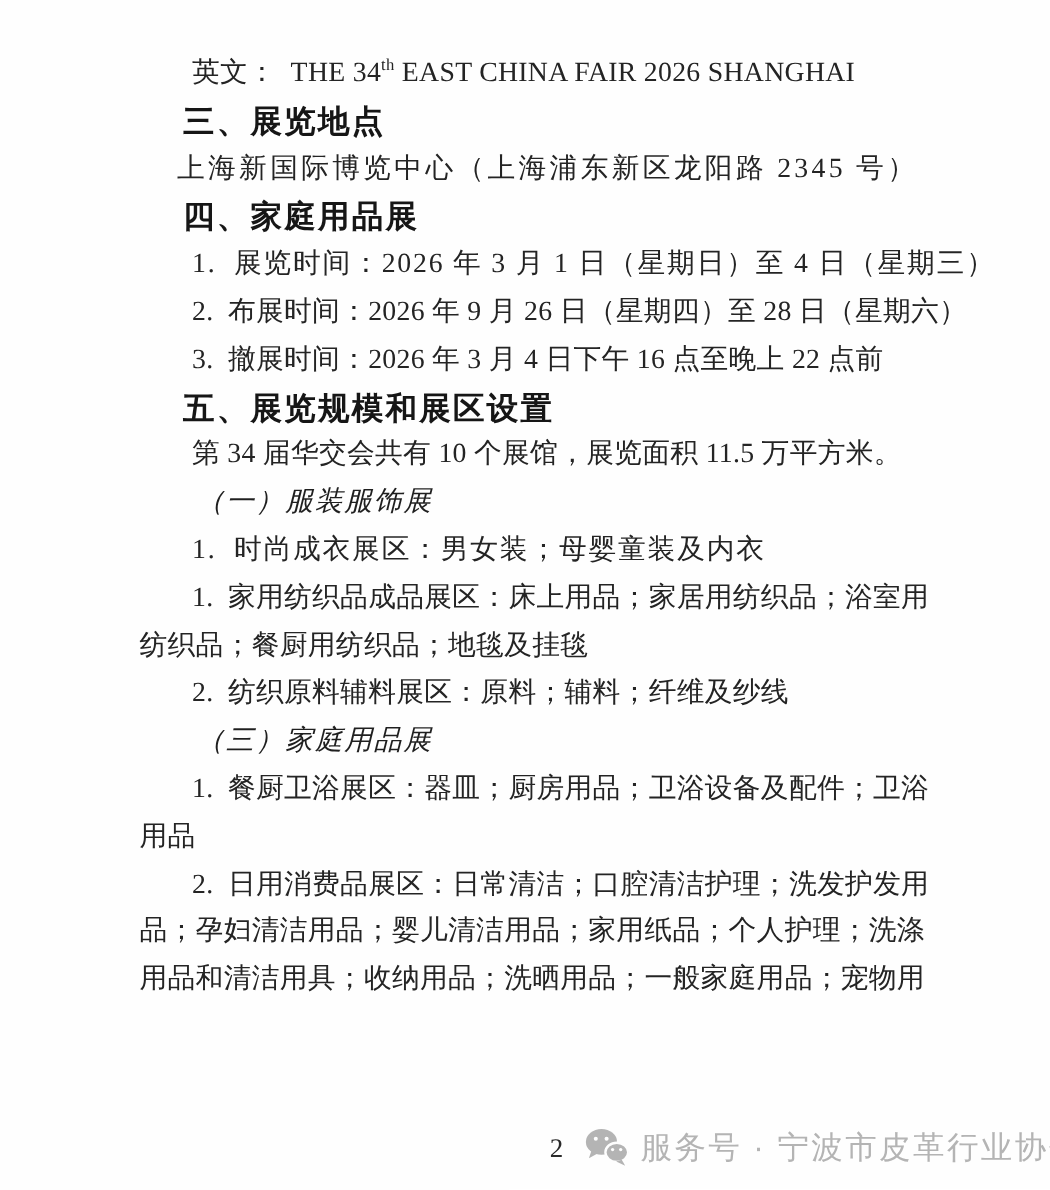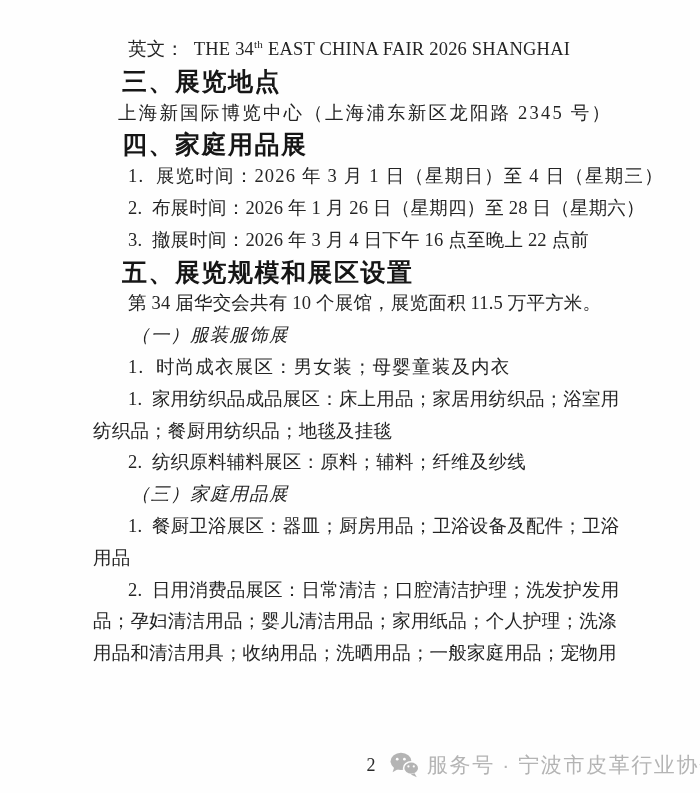--- a/index.html
+++ b/index.html
@@ -20,21 +20,21 @@
     font-size:18.5px;
     letter-spacing:0.2px;
     color:#242424;
     font-family:"Liberation Serif", serif;
   }
   .line sup { font-size:0.6em; line-height:0; }
   
   .s-heading {
     font-family:"Liberation Sans", sans-serif;
     font-weight:600;
-    font-size:25px;
+    font-size:21px;
     letter-spacing:1.5px;
     color:#161616;
   }
   .s-kai { font-style:italic; letter-spacing:1.2px; color:#1f1f1f; }
   
   .i-en   { padding-left:35px; }
   .i-h    { padding-left:29px; }
   .i-loc  { padding-left:25px; }
   .i-num  { padding-left:35px; }
   .i-para { padding-left:35px; }
@@ -67,21 +67,21 @@
 <body>
 
 <div class="page">
 
   <div class="doc">
       <div class="line i-en"><span>英文：  THE 34</span><sup>th</sup><span> EAST CHINA FAIR 2026 SHANGHAI</span></div>
       <div class="line s-heading i-h">三、展览地点</div>
       <div class="line i-loc t-wide">上海新国际博览中心（上海浦东新区龙阳路 2345 号）</div>
       <div class="line s-heading i-h">四、家庭用品展</div>
       <div class="line i-num t-sp1">1.  展览时间：2026 年 3 月 1 日（星期日）至 4 日（星期三）</div>
-      <div class="line i-num">2.  布展时间：2026 年 1 月 26 日（星期四）至 28 日（星期六）</div>
+      <div class="line i-num">2.  布展时间：2026 年 9 月 26 日（星期四）至 28 日（星期六）</div>
       <div class="line i-num">3.  撤展时间：2026 年 3 月 4 日下午 16 点至晚上 22 点前</div>
       <div class="line s-heading i-h">五、展览规模和展区设置</div>
       <div class="line i-para">第 34 届华交会共有 10 个展馆，展览面积 11.5 万平方米。</div>
       <div class="line s-kai i-kai">（一）服装服饰展</div>
       <div class="line i-num t-sp1">1.  时尚成衣展区：男女装；母婴童装及内衣</div>
       <div class="line i-num">1.  家用纺织品成品展区：床上用品；家居用纺织品；浴室用</div>
       <div class="line">纺织品；餐厨用纺织品；地毯及挂毯</div>
       <div class="line i-num">2.  纺织原料辅料展区：原料；辅料；纤维及纱线</div>
       <div class="line s-kai i-kai">（三）家庭用品展</div>
       <div class="line i-num">1.  餐厨卫浴展区：器皿；厨房用品；卫浴设备及配件；卫浴</div>

